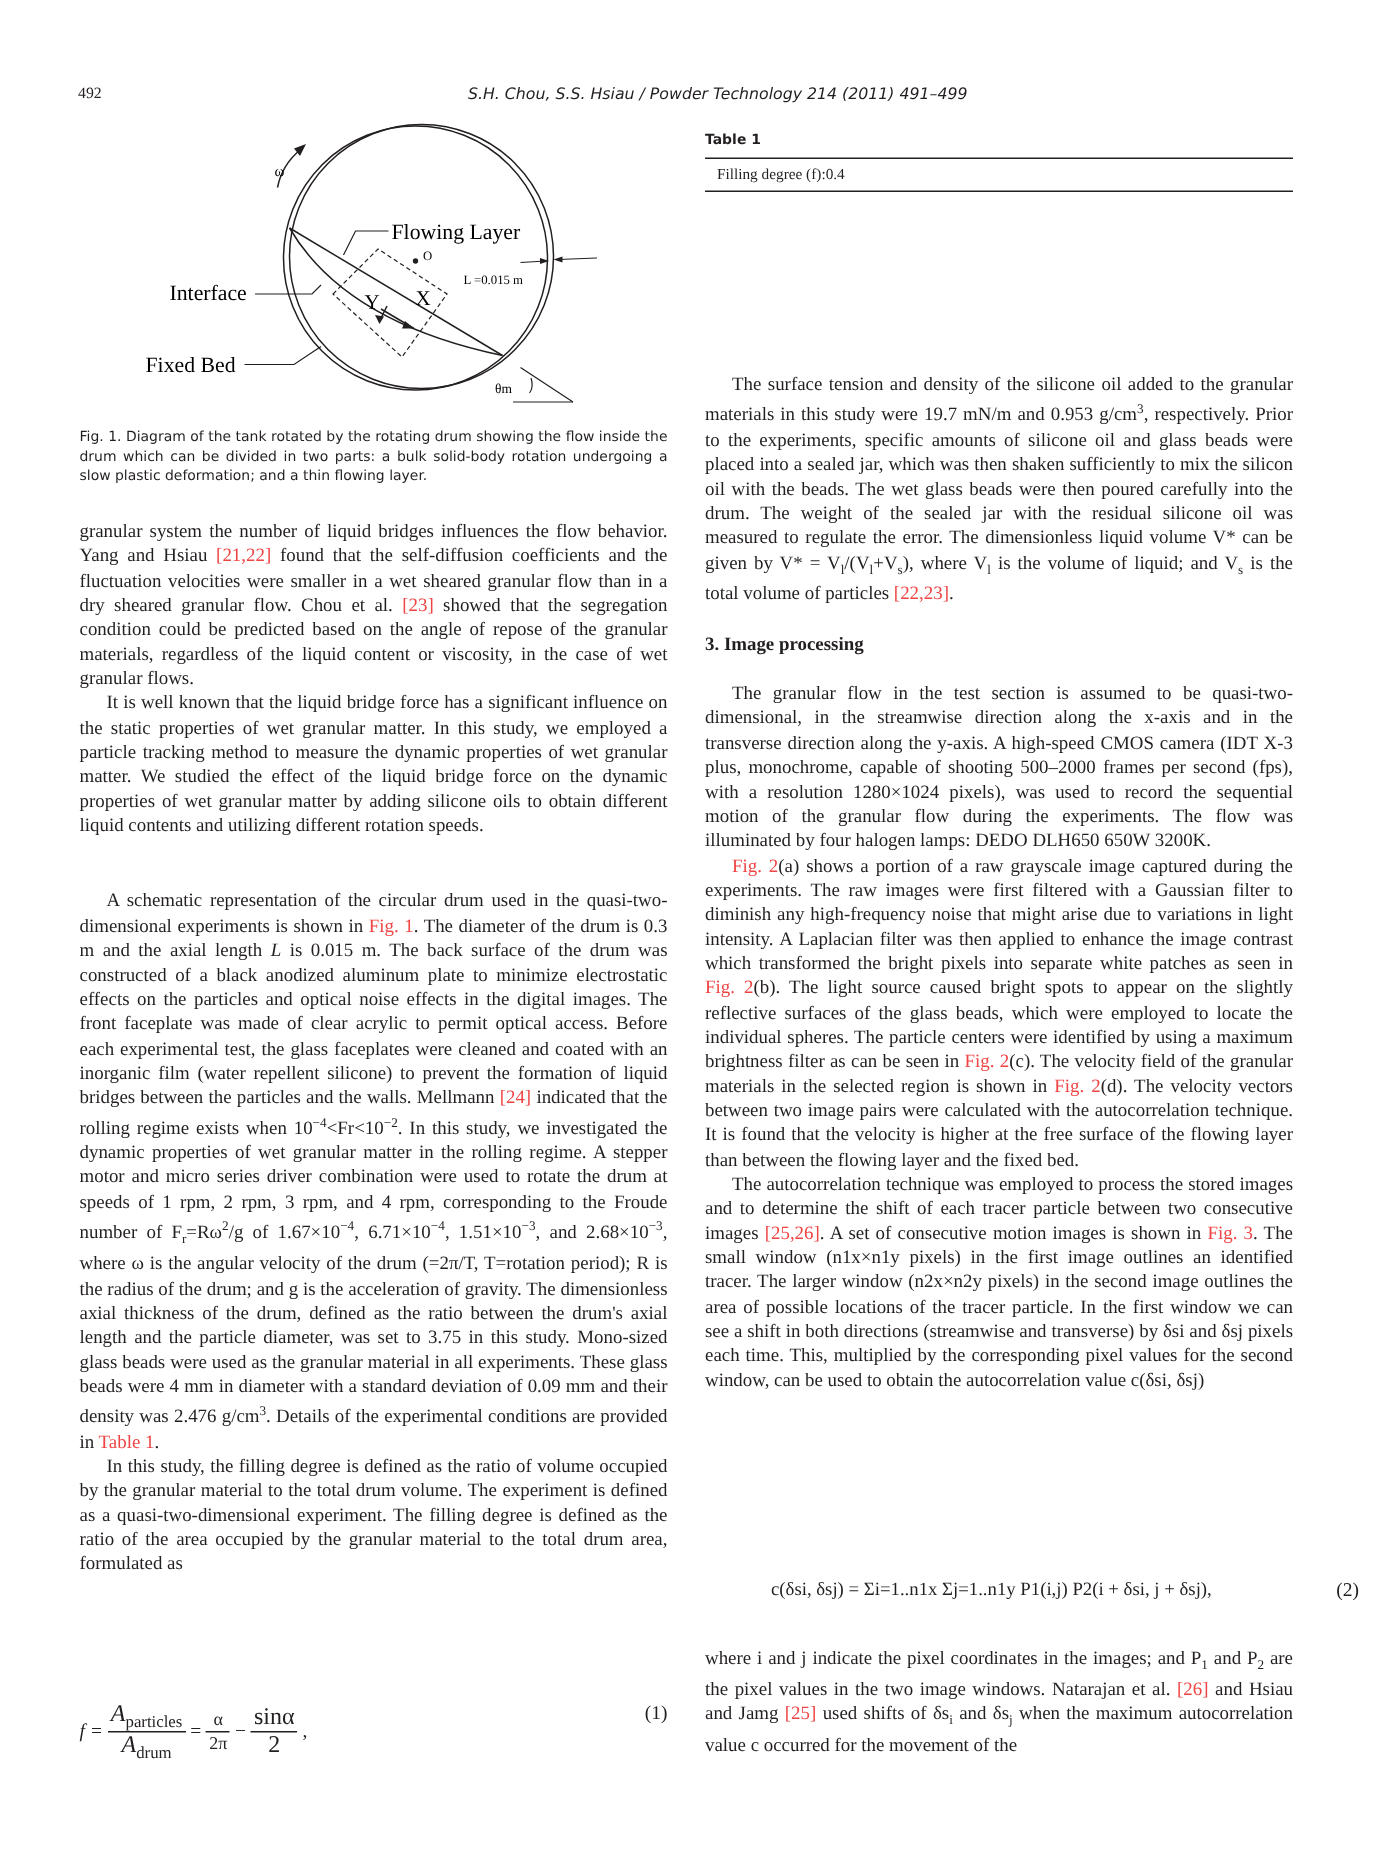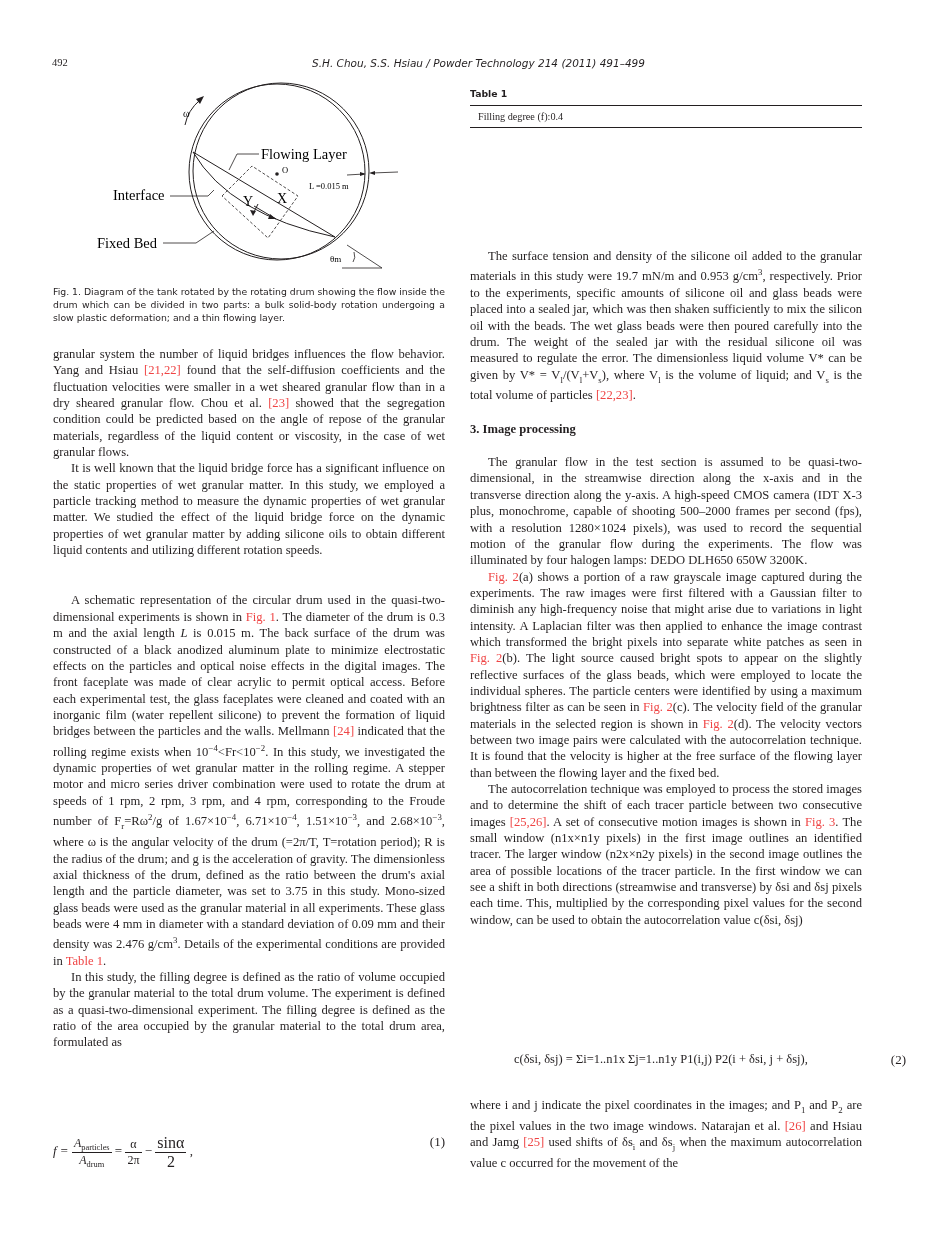--- a/index.html
+++ b/index.html
@@ -99,21 +99,21 @@
   <div style="height:17px;"></div>
   <p class="ind">
     <span>A schematic representation of the circular drum used in the quasi-two-dimensional experiments is shown in </span><a class="cite">Fig. 1</a><span>. The diameter of the drum is 0.3 m and the axial length </span><i>L</i><span> is 0.015 m. The back surface of the drum was constructed of a black anodized aluminum plate to minimize electrostatic effects on the particles and optical noise effects in the digital images. The front faceplate was made of clear acrylic to permit optical access. Before each experimental test, the glass faceplates were cleaned and coated with an inorganic film (water repellent silicone) to prevent the formation of liquid bridges between the particles and the walls. Mellmann </span><a class="cite">[24]</a><span> indicated that the rolling regime exists when 10</span><sup>−4</sup><span>&lt;Fr&lt;10</span><sup>−2</sup><span>. In this study, we investigated the dynamic properties of wet granular matter in the rolling regime. A stepper motor and micro series driver combination were used to rotate the drum at speeds of 1 rpm, 2 rpm, 3 rpm, and 4 rpm, corresponding to the Froude number of F</span><sub>r</sub><span>=Rω</span><sup>2</sup><span>/g of 1.67×10</span><sup>−4</sup><span>, 6.71×10</span><sup>−4</sup><span>, 1.51×10</span><sup>−3</sup><span>, and 2.68×10</span><sup>−3</sup><span>, where ω is the angular velocity of the drum (=2π/T, T=rotation period); R is the radius of the drum; and g is the acceleration of gravity. The dimensionless axial thickness of the drum, defined as the ratio between the drum's axial length and the particle diameter, was set to 3.75 in this study. Mono-sized glass beads were used as the granular material in all experiments. These glass beads were 4 mm in diameter with a standard deviation of 0.09 mm and their density was 2.476 g/cm</span><sup>3</sup><span>. Details of the experimental conditions are provided in </span><a class="cite">Table 1</a><span>.</span>
   </p>
   <p class="ind">In this study, the filling degree is defined as the ratio of volume occupied by the granular material to the total drum volume. The experiment is defined as a quasi-two-dimensional experiment. The filling degree is defined as the ratio of the area occupied by the granular material to the total drum area, formulated as</p>
 </div>
 
 <div class="abs eq" style="left:53px; top:1124px; width:392px; height:40px;">
   <span style="position:absolute; left:0; top:10px;">
     <i>f =</i>
-    <span class="frac" style="font-size:12px;">
+    <span class="frac" style="font-size:16px;">
       <span class="num"><i>A</i><sub>particles</sub></span>
       <span><i>A</i><sub>drum</sub></span>
     </span>
     <span>=</span>
     <span class="frac" style="font-size:12px;">
       <span class="num">α</span>
       <span>2π</span>
     </span>
     <span>−</span>
     <span class="frac" style="font-size:16px;">

